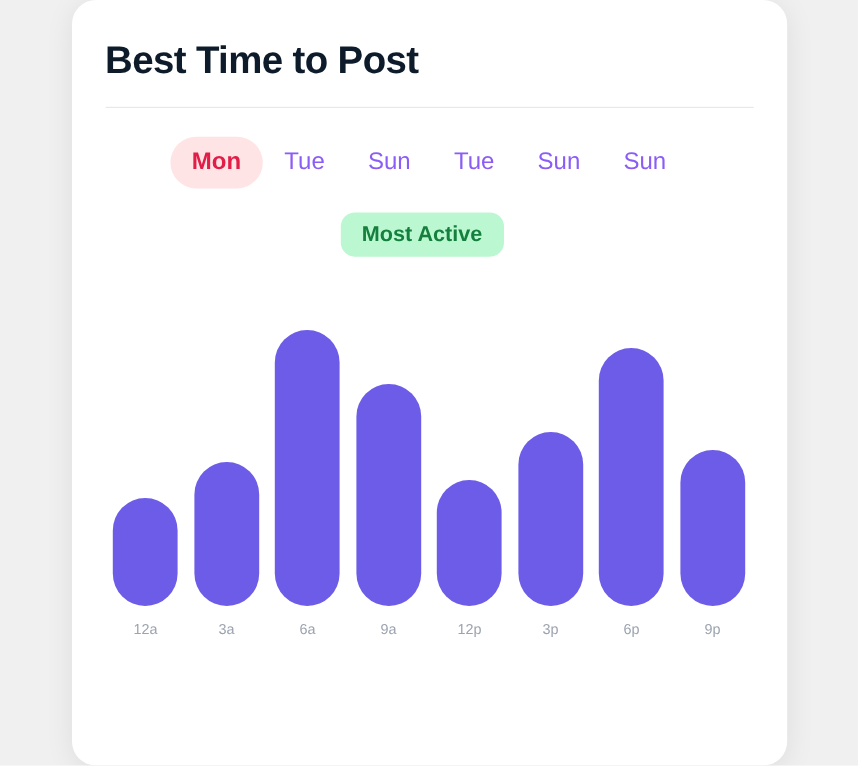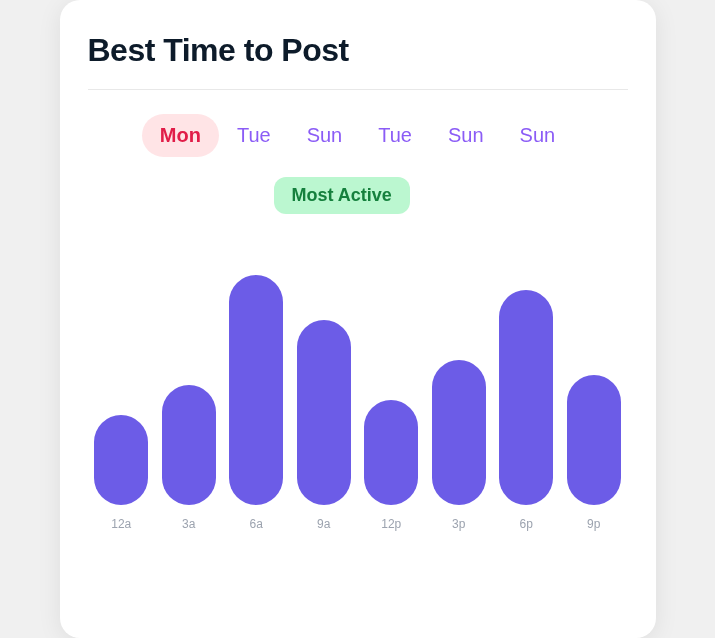--- a/index.html
+++ b/index.html
@@ -70,21 +70,21 @@
     .chart-area {
       flex: 1;
       position: relative;
       display: flex;
       flex-direction: column;
     }
 
     .most-active-label {
       position: absolute;
       top: -8px;
-      left: 186px;
+      left: 196px;
       background: #bbf7d0;
       color: #15803d;
       font-weight: 800;
       font-size: 18px;
       padding: 8px 18px;
       border-radius: 12px;
       white-space: nowrap;
       z-index: 10;
     }
 

